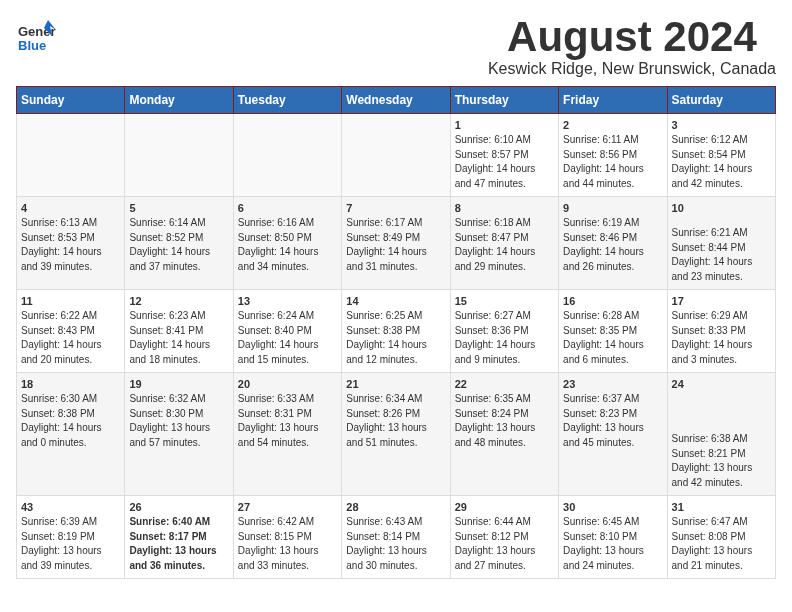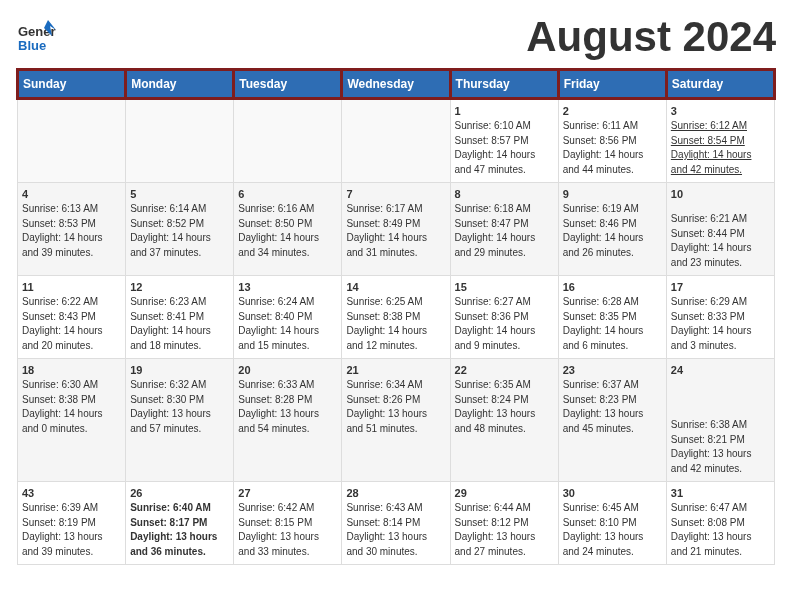--- a/index.html
+++ b/index.html
@@ -40,21 +40,21 @@
       border-collapse: collapse;
       margin-top: 4px;
     }
     .calendar-table th {
       background-color: #2e6db4;
       color: #fff;
       font-size: 12px;
       font-weight: bold;
       padding: 6px 4px;
       text-align: left;
-      border: 3px solid #7f1d1d;
+      border: 1px solid #7f1d1d;
     }
     .calendar-table td {
       vertical-align: top;
       padding: 5px 4px;
       font-size: 10px;
       color: #333;
       border: 1px solid #ddd;
       background: #fff;
       width: calc(100% / 7);
       height: 78px;
@@ -87,20 +87,21 @@
     <div>
       <svg width="40" height="40" viewBox="0 0 40 40">
         <text x="2" y="20" font-size="13" font-weight="bold" fill="#333" font-family="Arial">General</text>
         <text x="2" y="34" font-size="13" font-weight="bold" fill="#1a6bbf" font-family="Arial">Blue</text>
         <polygon points="32,4 40,14 34,10 36,20 28,12" fill="#1a6bbf"></polygon>
       </svg>
     </div>
   </div>
   <div class="title-block">
     <div class="calendar-title">August 2024</div>
+    <div class="calendar-subtitle">Keswick Ridge, New Brunswick, Canada</div>
   </div>
 </div>
 
 <table class="calendar-table">
   <thead>
     <tr id="weekday-header">
         <th>Sunday</th>
         <th>Monday</th>
         <th>Tuesday</th>
         <th>Wednesday</th>
@@ -122,21 +123,21 @@
 Daylight: 14 hours and 47 minutes.</div>
         </td>
         <td>
           <div class="day-number">2</div>
           <div class="day-info" style="white-space: pre-line;">Sunrise: 6:11 AM
 Sunset: 8:56 PM
 Daylight: 14 hours and 44 minutes.</div>
         </td>
         <td>
           <div class="day-number">3</div>
-          <div class="day-info" style="white-space: pre-line; text-decoration: underline;">Sunrise: 6:12 AM
+          <div class="day-info" style="white-space: pre-line;">Sunrise: 6:12 AM
 Sunset: 8:54 PM
 Daylight: 14 hours and 42 minutes.</div>
         </td>
       </tr>
       <tr>
         <td>
           <div class="day-number">4</div>
           <div class="day-info" style="white-space: pre-line;">Sunrise: 6:13 AM
 Sunset: 8:53 PM
 Daylight: 14 hours and 39 minutes.</div>
@@ -231,21 +232,21 @@
         </td>
         <td>
           <div class="day-number">19</div>
           <div class="day-info" style="white-space: pre-line;">Sunrise: 6:32 AM
 Sunset: 8:30 PM
 Daylight: 13 hours and 57 minutes.</div>
         </td>
         <td>
           <div class="day-number">20</div>
           <div class="day-info" style="white-space: pre-line;">Sunrise: 6:33 AM
-Sunset: 8:28 PM
+Sunset: 8:31 PM
 Daylight: 13 hours and 54 minutes.</div>
         </td>
         <td>
           <div class="day-number">21</div>
           <div class="day-info" style="white-space: pre-line;">Sunrise: 6:34 AM
 Sunset: 8:26 PM
 Daylight: 13 hours and 51 minutes.</div>
         </td>
         <td>
           <div class="day-number">22</div>

